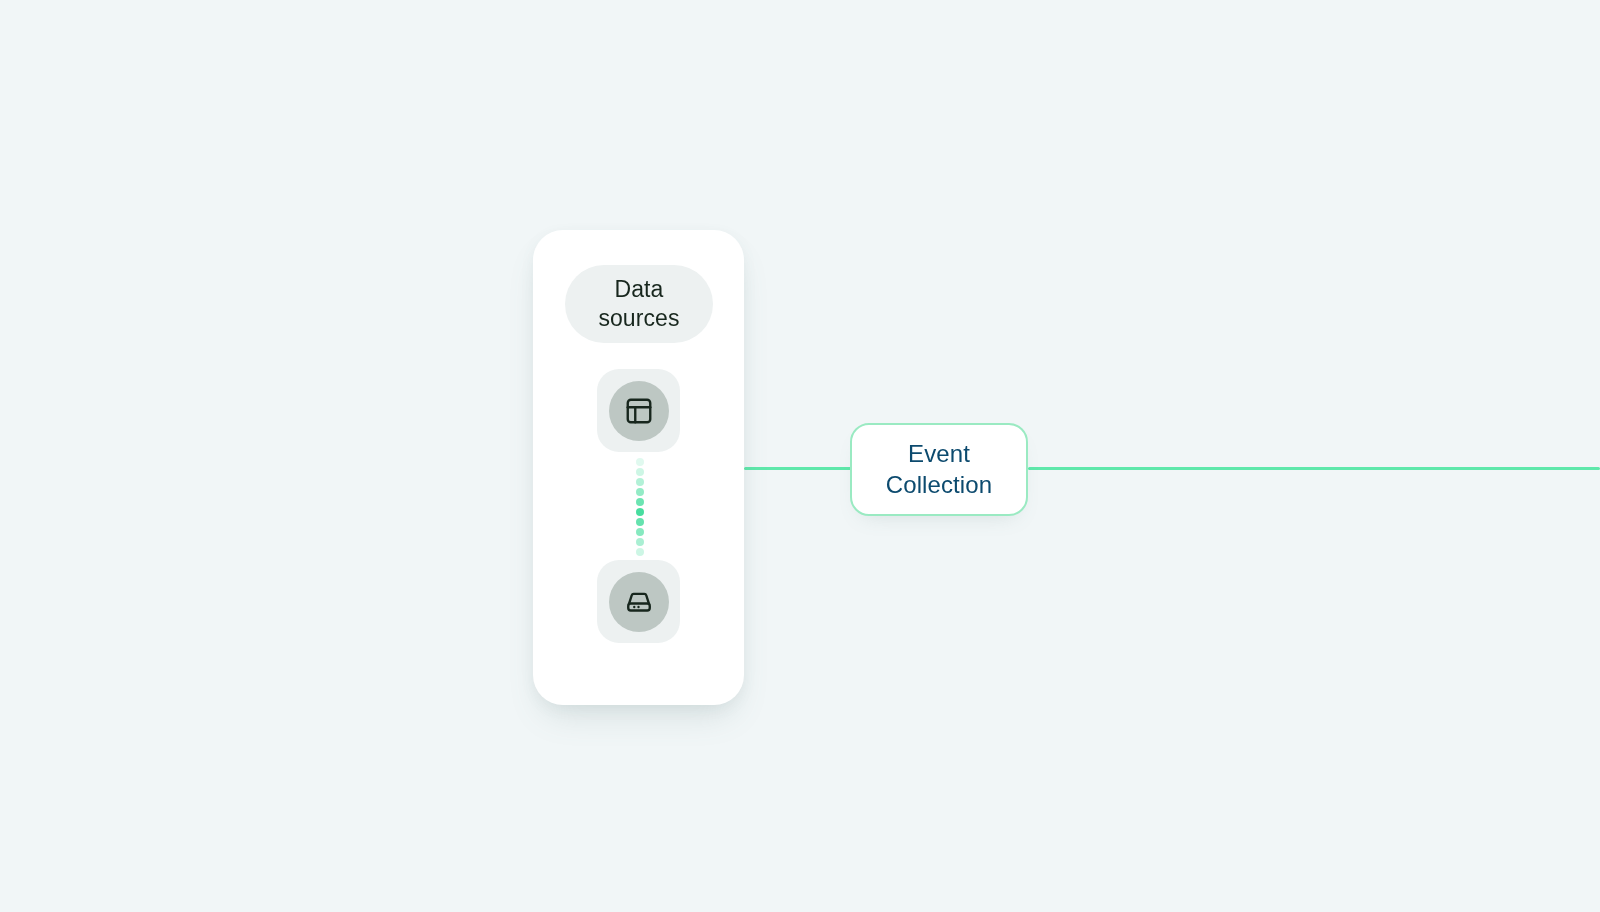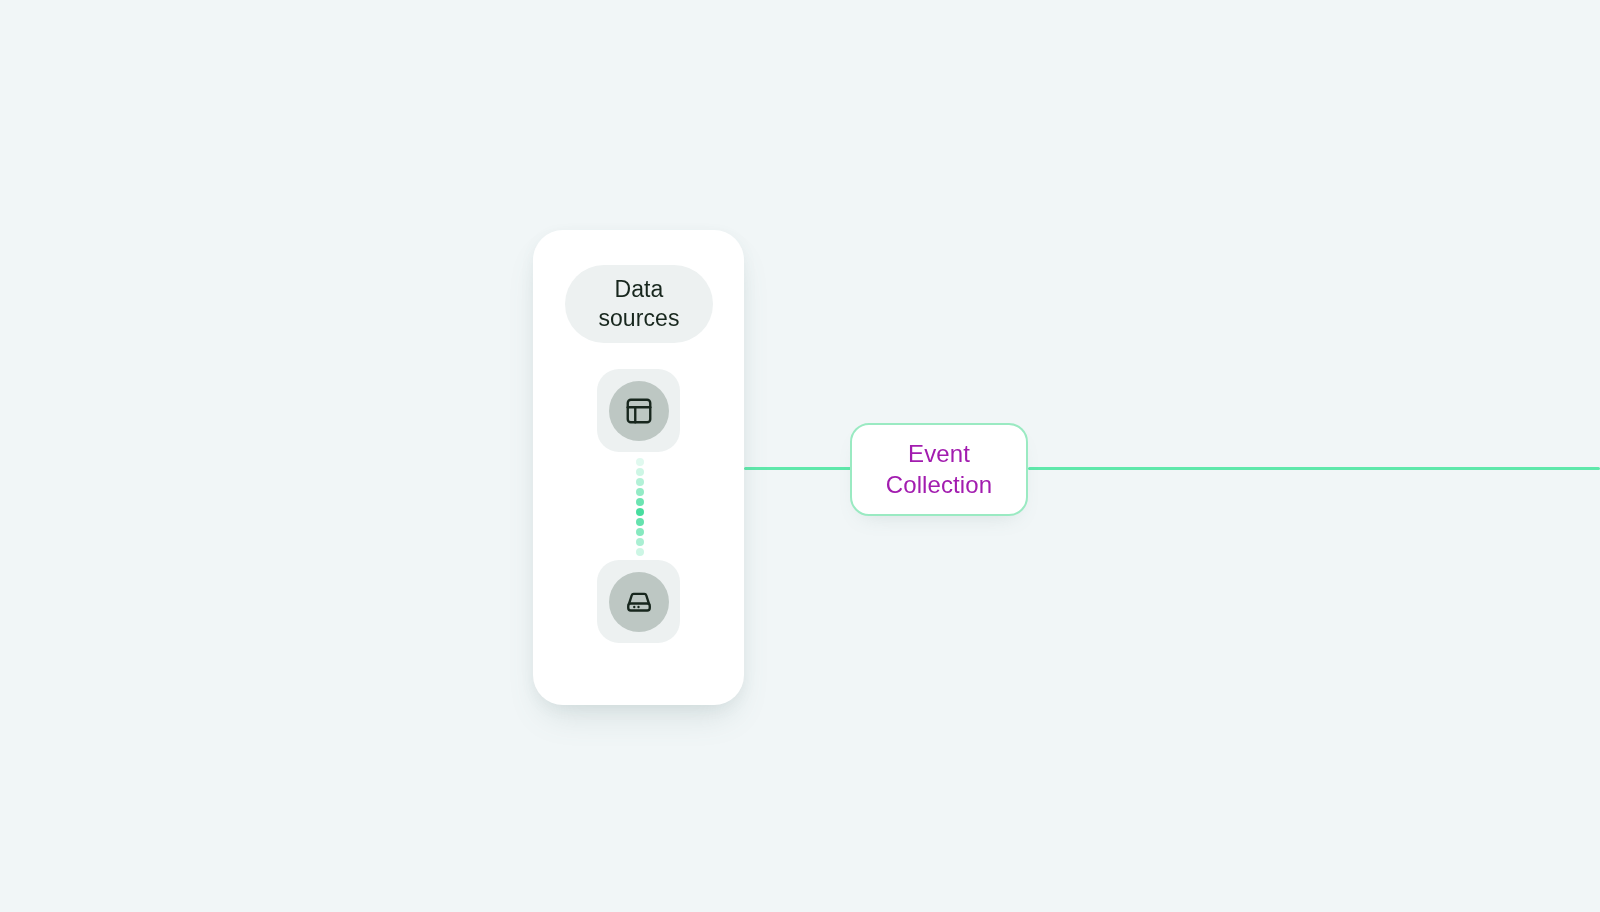--- a/index.html
+++ b/index.html
@@ -129,21 +129,21 @@
     background: #ffffff;
     border: 2px solid #9aeac2;
     border-radius: 19px;
     box-sizing: border-box;
     display: flex;
     align-items: center;
     justify-content: center;
     text-align: center;
     line-height: 1.26;
     font-size: 24px;
-    color: #a21caf;
+    color: #0c4a6e;
     letter-spacing: 0.1px;
     box-shadow: 0 10px 22px -12px rgba(96, 125, 125, 0.22);
   }
 </style>
 </head>
 <body>
 
 <div id="canvas">
 
   <div class="flow-edge seg-left"></div>

